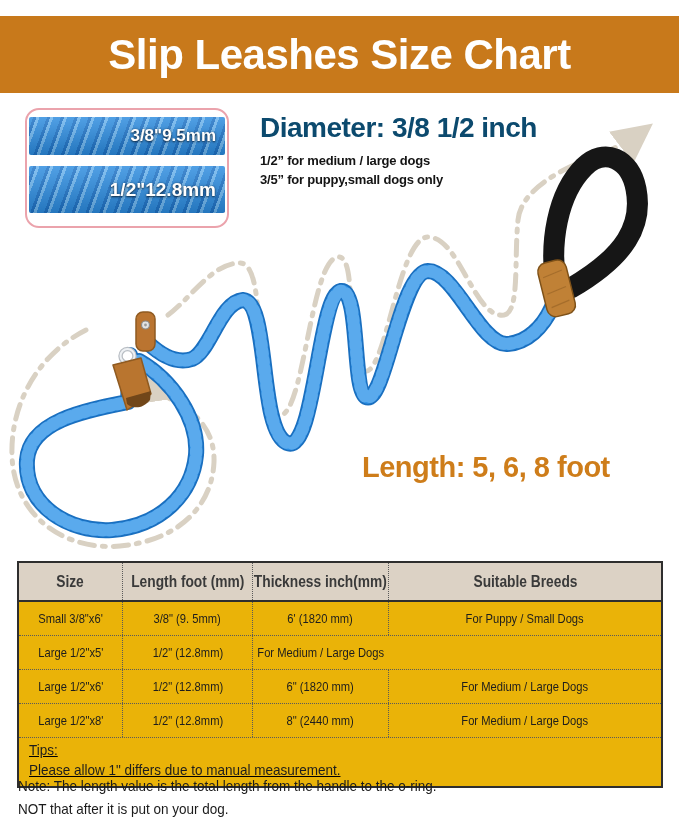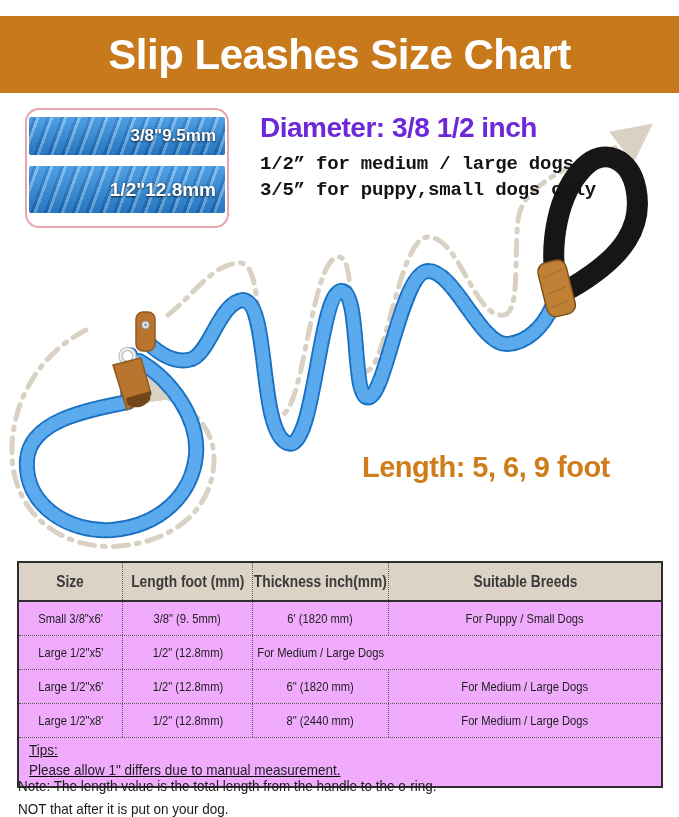--- a/index.html
+++ b/index.html
@@ -31,33 +31,33 @@
   .rope-strip.thin{top:7px;height:38px;}
   .rope-strip.thick{top:56px;height:47px;}
   .rope-strip span{
     color:#fff;font-weight:700;padding-right:9px;
     text-shadow:0 1px 2px rgba(0,0,0,.6),0 0 3px rgba(0,0,0,.35);
   }
   .rope-strip.thin span{font-size:17px;}
   .rope-strip.thick span{font-size:19px;}
   
   .diameter{position:absolute;left:260px;top:112px;width:340px;}
-  .diameter h2{margin:0 0 9px 0;font-size:28px;font-weight:700;color:#6d28d9;letter-spacing:-0.5px;}
-  .diameter p{margin:4px 0;font-size:19px;font-weight:700;color:#141414;letter-spacing:-0.2px;font-family:Liberation Mono, monospace;}
+  .diameter h2{margin:0 0 9px 0;font-size:28px;font-weight:700;color:#0c4a6e;letter-spacing:-0.5px;}
+  .diameter p{margin:4px 0;font-size:13px;font-weight:700;color:#141414;letter-spacing:-0.2px;}
   
   .length-heading{
     position:absolute;left:362px;top:451px;
     font-size:29px;font-weight:700;color:#CE7D1A;letter-spacing:-0.5px;
   }
   
   .leash-svg{position:absolute;left:0;top:0;width:679px;height:817px;}
   
   .size-table{
     position:absolute;left:17px;top:561px;width:646px;
-    border:2px solid #2E2E2E;background:#f0abfc;box-sizing:border-box;
+    border:2px solid #2E2E2E;background:#eab308;box-sizing:border-box;
   }
   .tgrid{display:grid;grid-template-columns:104px 130px 136px 272px;}
   .thead{background:#DCD2C5;border-bottom:2px solid #2E2E2E;height:37px;}
   .thead .cell{font-weight:700;font-size:16px;color:#3A3A3A;}
   .trow{height:33px;border-bottom:1.5px dotted #5a5a5a;}
   .trow .cell{font-size:13px;color:#1d1d1d;}
   .cell{
     display:flex;align-items:center;justify-content:center;
     border-right:1.5px dotted #5a5a5a;overflow:hidden;white-space:nowrap;
   }
@@ -139,21 +139,21 @@
     <span>1/2"12.8mm</span>
   </div>
 </div>
 
 <div class="diameter">
   <h2>Diameter: 3/8 1/2 inch</h2>
   <p>1/2” for medium / large dogs</p>
   <p>3/5” for puppy,small dogs only</p>
 </div>
 
-<div class="length-heading">Length: 5, 6, 9 foot</div>
+<div class="length-heading">Length: 5, 6, 8 foot</div>
 
 <div class="size-table">
   <div class="tgrid thead">
     <div class="cell">
         <span>Size</span>
       </div>
     <div class="cell">
         <span>Length foot (mm)</span>
       </div>
     <div class="cell">

